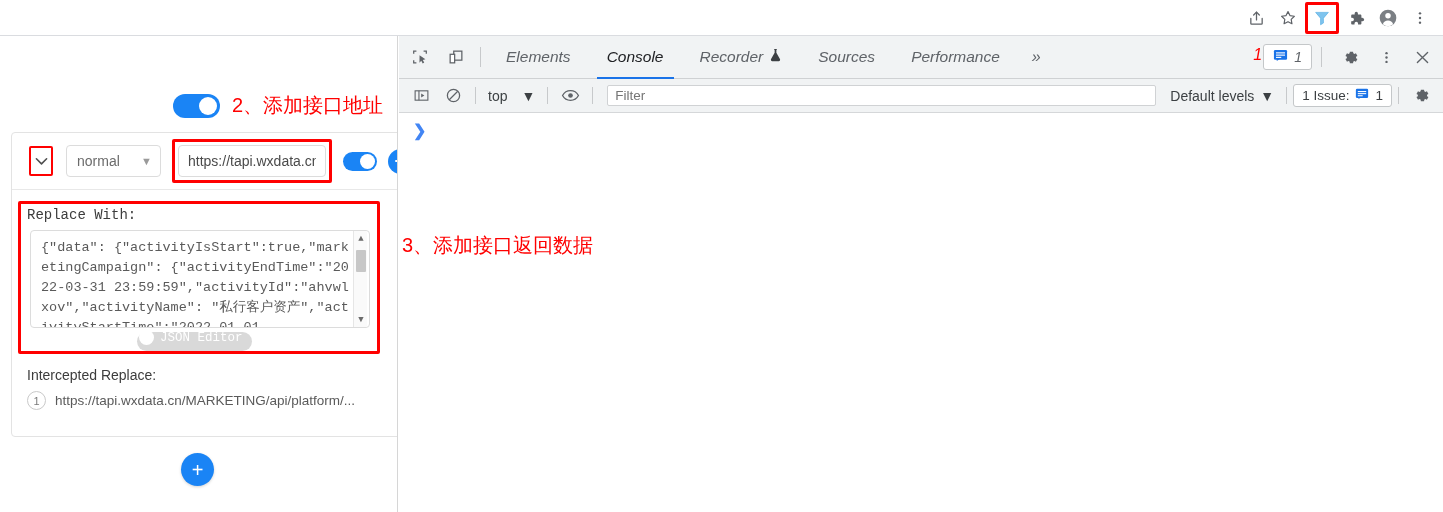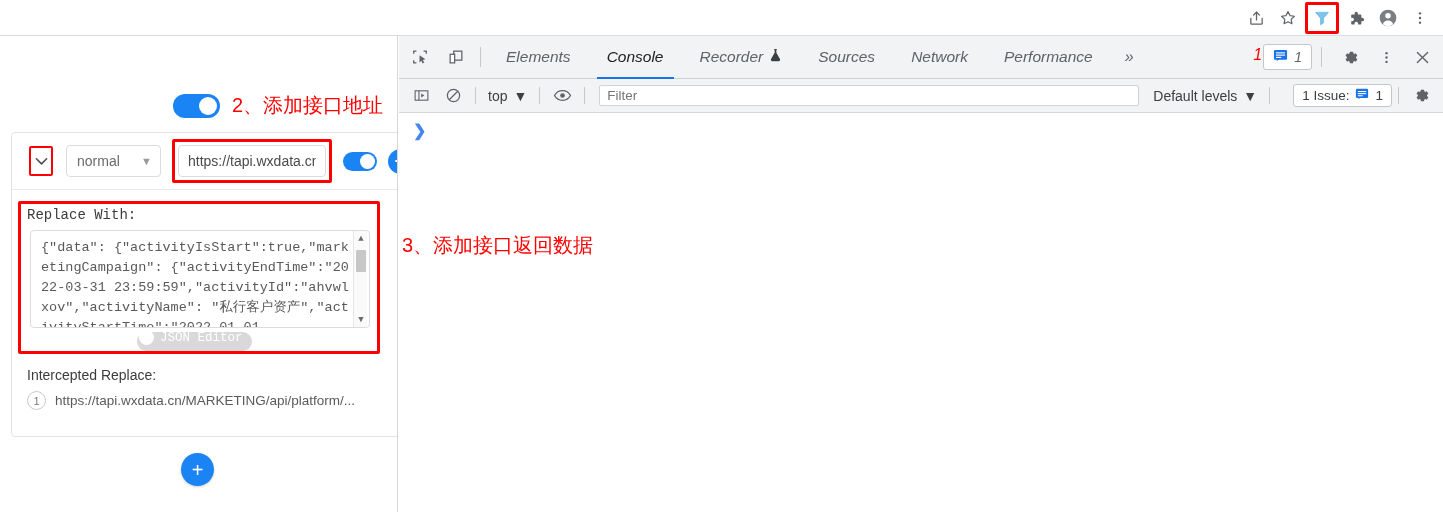--- a/index.html
+++ b/index.html
@@ -275,21 +275,21 @@
     display: flex; align-items: center;
     padding: 0 6px;
   }
   .fb-icon {
     width: 26px; height: 26px; margin: 0 3px;
     display: flex; align-items: center; justify-content: center;
     cursor: pointer;
   }
   .fb-sep { width: 1px; height: 17px; background: #c7c9cb; margin: 0 6px; }
   .fb-ctx {
-    display: flex; align-items: center; gap: 6px;
+    display: flex; align-items: center; gap: 14px;
     font-size: 14px; color: #3c4043; padding: 0 6px;
     cursor: pointer;
   }
   .fb-filter {
     flex: 1; height: 21px; margin: 0 8px;
     background: #fff; border: 1px solid #d0d2d4; border-radius: 2px;
     font-size: 13.5px; color: #80868b;
     font-family: "Liberation Sans", sans-serif;
     padding: 0 7px; outline: none;
   }
@@ -298,21 +298,20 @@
     font-size: 14px; color: #3c4043; padding: 0 6px; cursor: pointer;
     white-space: nowrap;
   }
   .fb-issues {
     display: flex; align-items: center; gap: 6px;
     height: 23px; padding: 0 8px;
     border: 1px solid #c4c7c9; border-radius: 3px;
     background: #fff; cursor: pointer;
     font-size: 13.5px; color: #3c4043;
     white-space: nowrap;
-    margin-left: 17px;
   }
 
   .dt-console {
     position: relative;
     height: 399px;
     background: #ffffff;
   }
   .console-prompt {
     position: absolute; left: 14px; top: 10px;
     color: #4285f4; font-size: 16px; font-weight: bold;
@@ -481,23 +480,20 @@
           <svg width="13" height="14" viewBox="0 0 14 16" fill="#3c4043">
             <path d="M5.4 1h3.2v1H8v3.3l3.9 7.1A1.6 1.6 0 0110.5 15h-7A1.6 1.6 0 012.1 12.4L6 5.3V2h-.6z"></path>
           </svg>
         </span>
       </div>
 
       <div class="dt-tab">
         <span>Sources</span>
       </div>
 
-      <div class="dt-tab">
-        <span>Network</span>
-      </div>
 
       <div class="dt-tab">
         <span>Performance</span>
       </div>
 
       <div class="dt-chevrons">»</div>
 
       <div class="dt-right">
 
         <div class="issue-chip">

